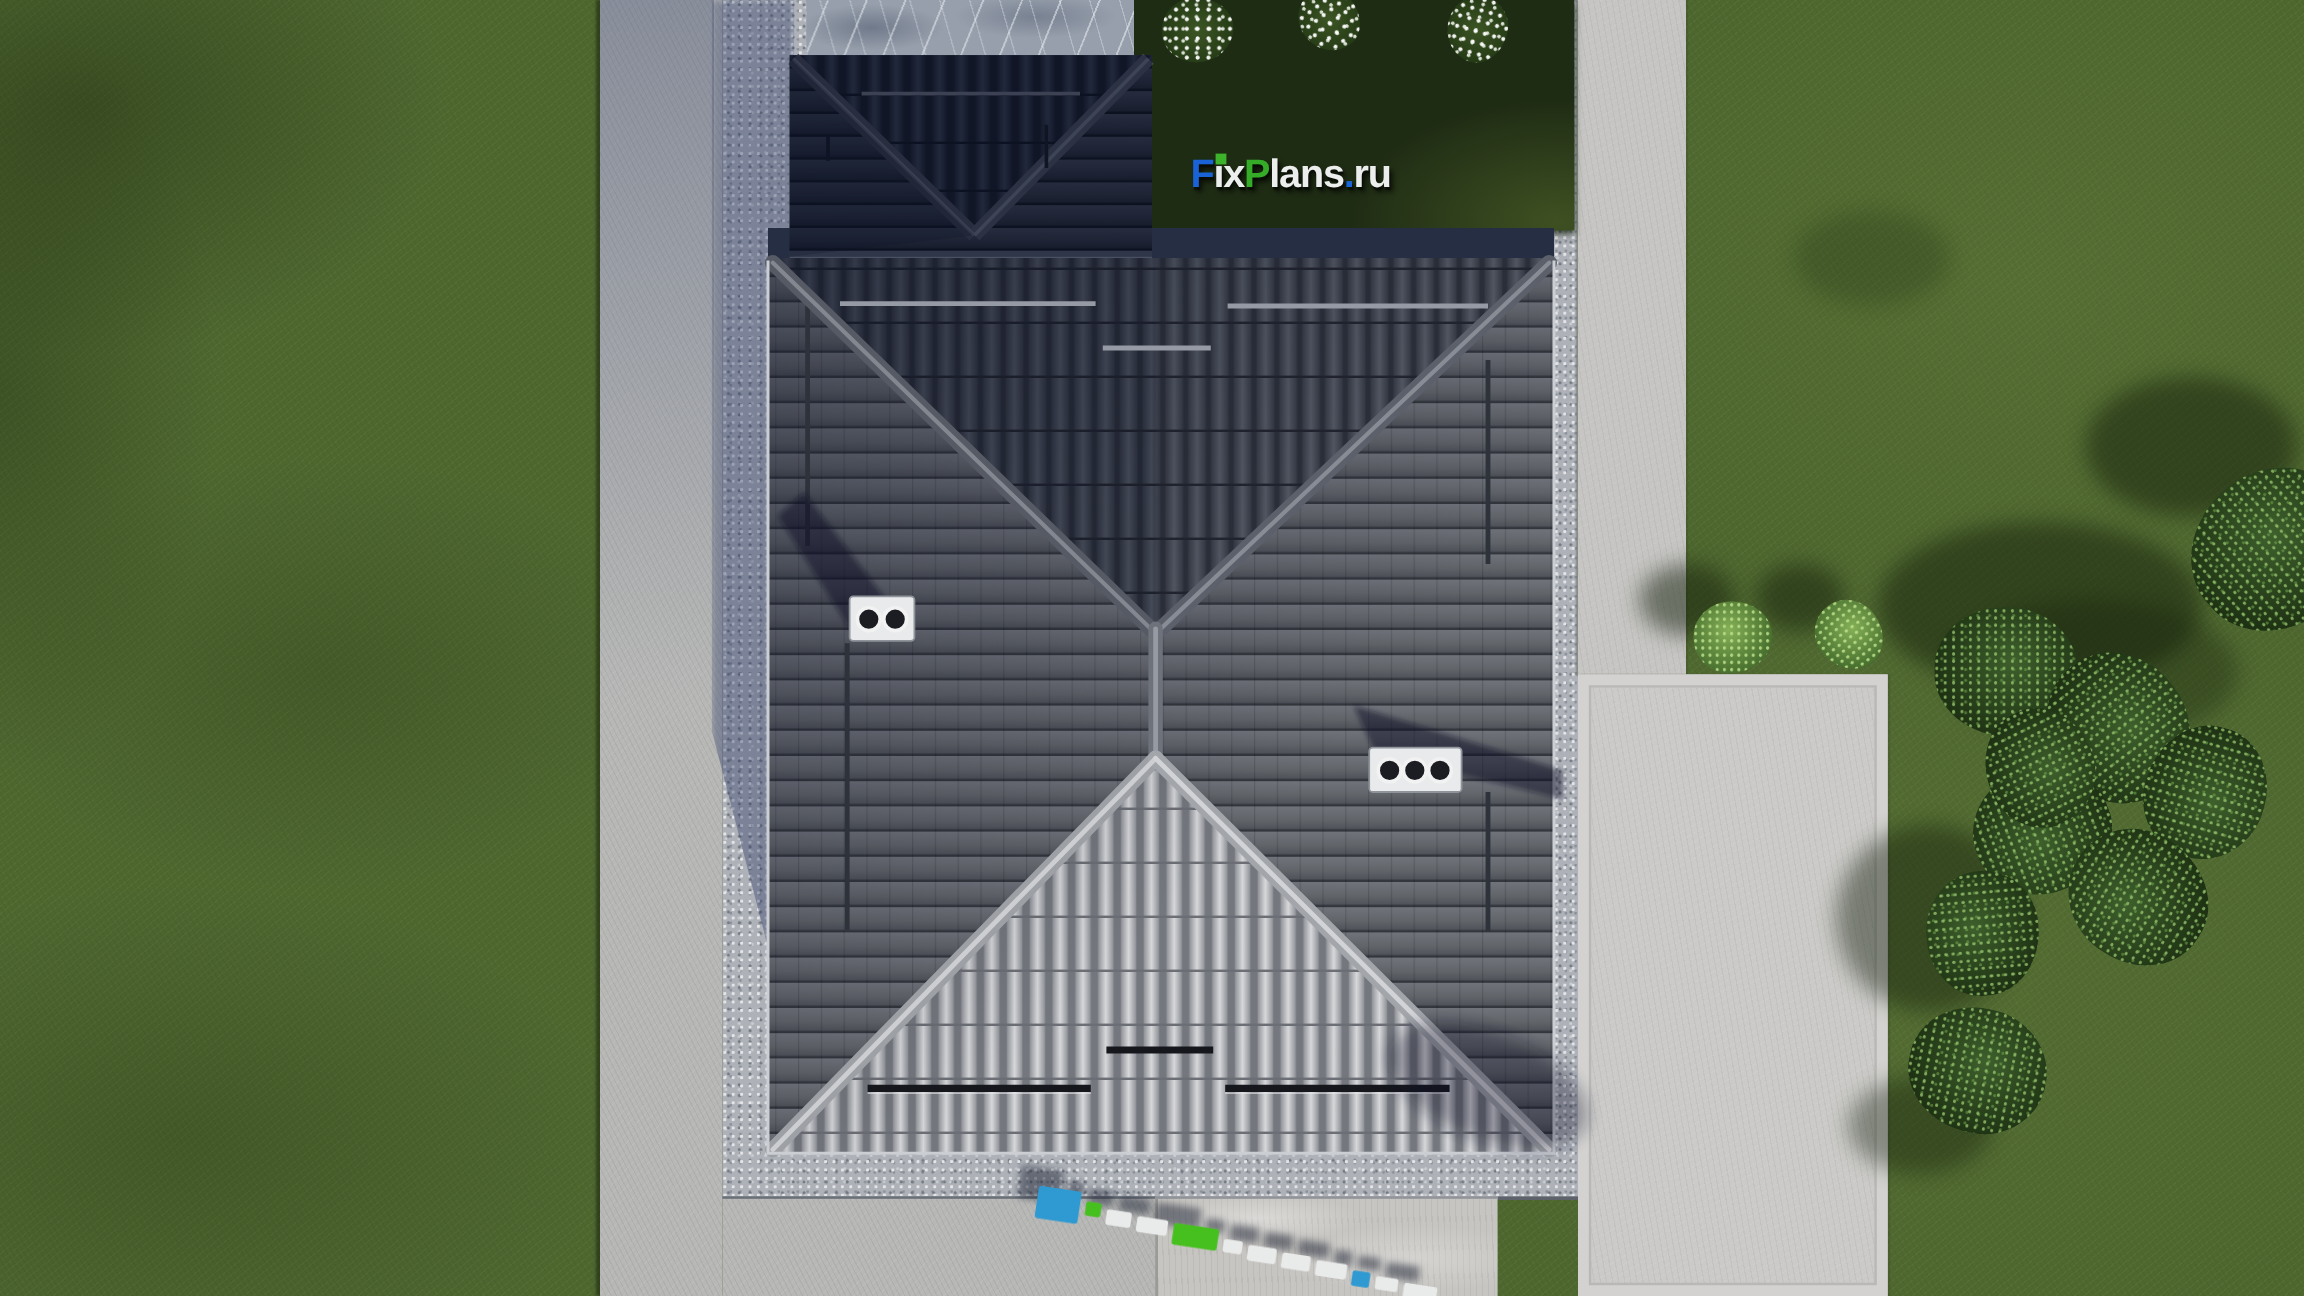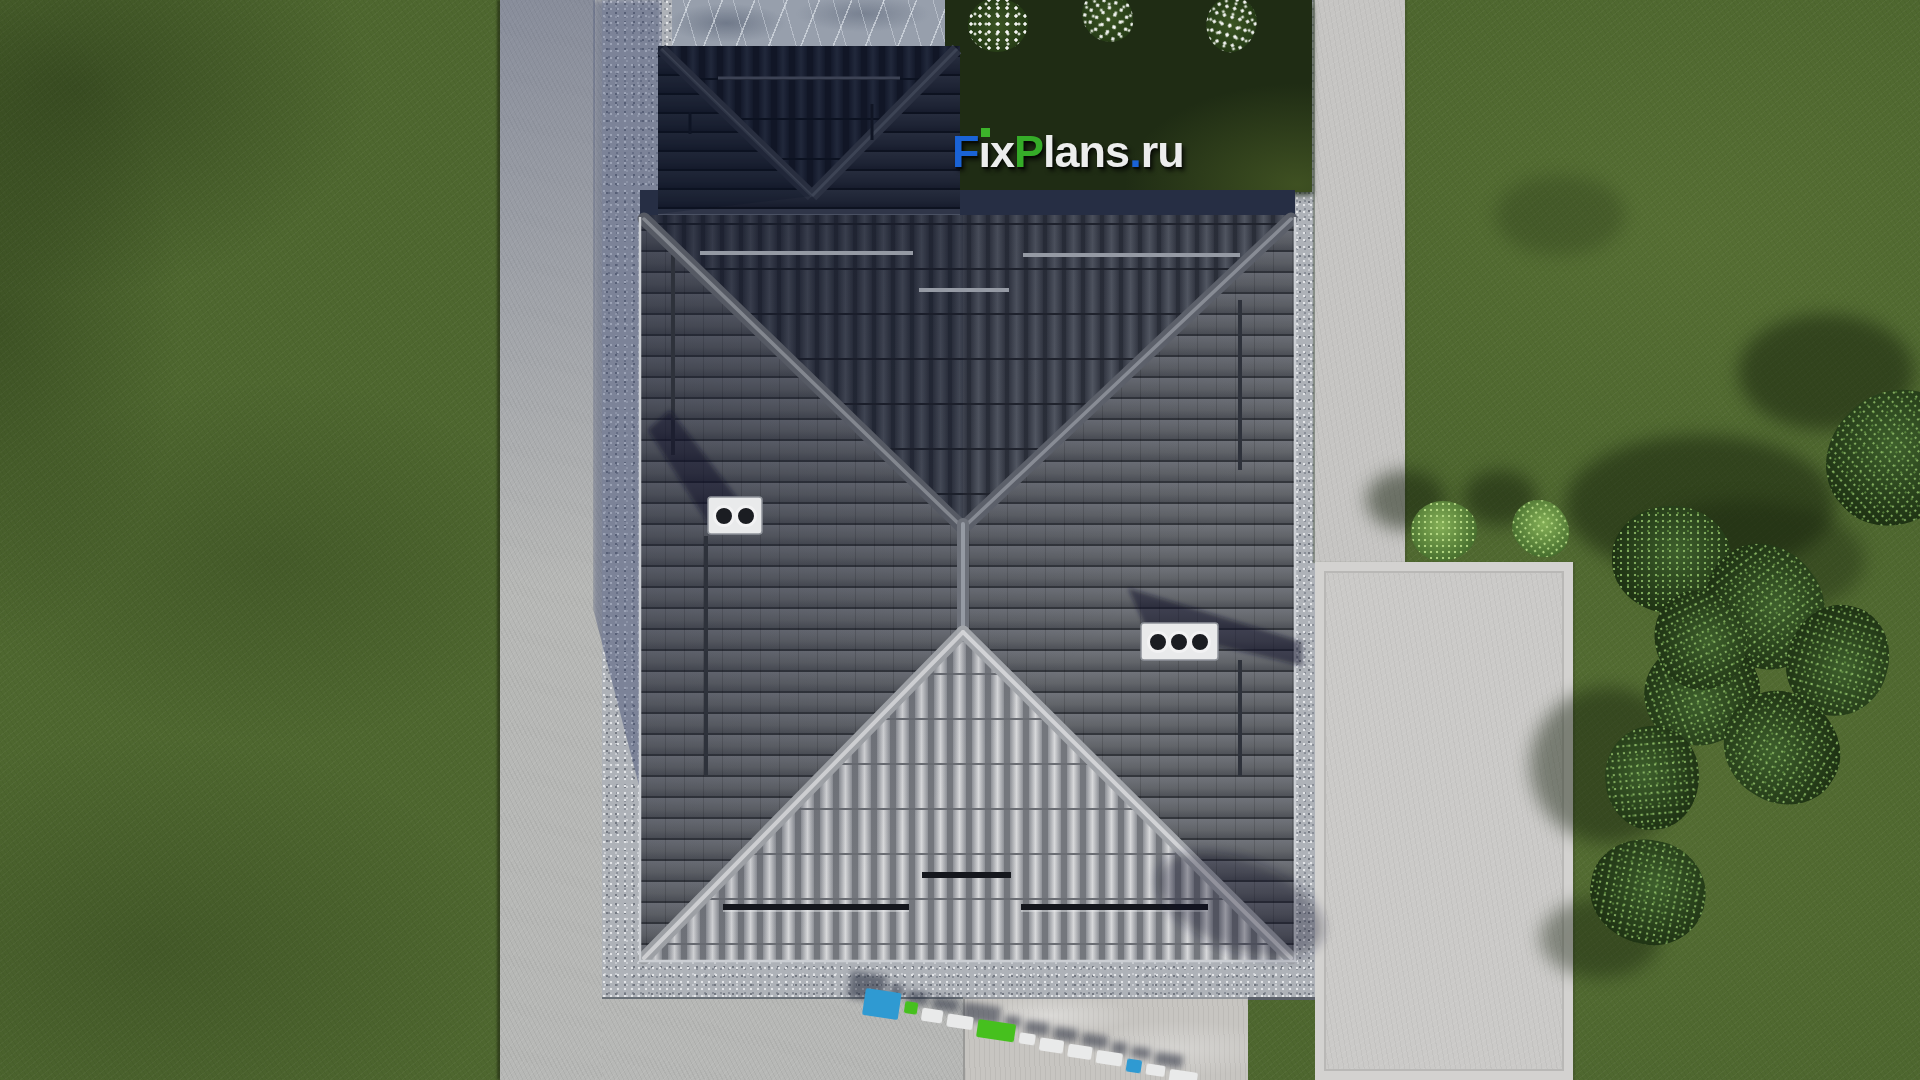--- a/index.html
+++ b/index.html
@@ -83,22 +83,22 @@
     background:rgba(42,55,100,.38);
     clip-path:polygon(0 0,100% 0,100% 92%,70% 94%,0 72%);
     filter:blur(3px);
   }
   #house-shadow-west-outer{
     left:500px;top:0;width:95px;height:640px;
     background:linear-gradient(to bottom, rgba(42,55,100,.33), rgba(42,55,100,0) 92%);
   }
   
   #logo{
-    left:952px;top:126px;height:56px;
-    font-weight:bold;font-size:45px;letter-spacing:-1px;white-space:nowrap;
+    left:992px;top:126px;height:56px;
+    font-weight:bold;font-size:33px;letter-spacing:-1px;white-space:nowrap;
     text-shadow:3px 4px 4px rgba(0,0,0,.65), 1px 2px 1px rgba(0,0,0,.5);
     text-decoration:underline;
   }
   #logo .lt{position:relative;display:inline-block;}
   #logo .lt i.dot{position:absolute;left:18%;top:2px;width:9px;height:9px;display:block;}
   
   #watermark{
     left:866px;top:988px;width:300px;height:80px;
     transform:rotate(8.5deg);transform-origin:left top;
     filter:drop-shadow(-17px -15px 3px rgba(28,33,52,.5));

